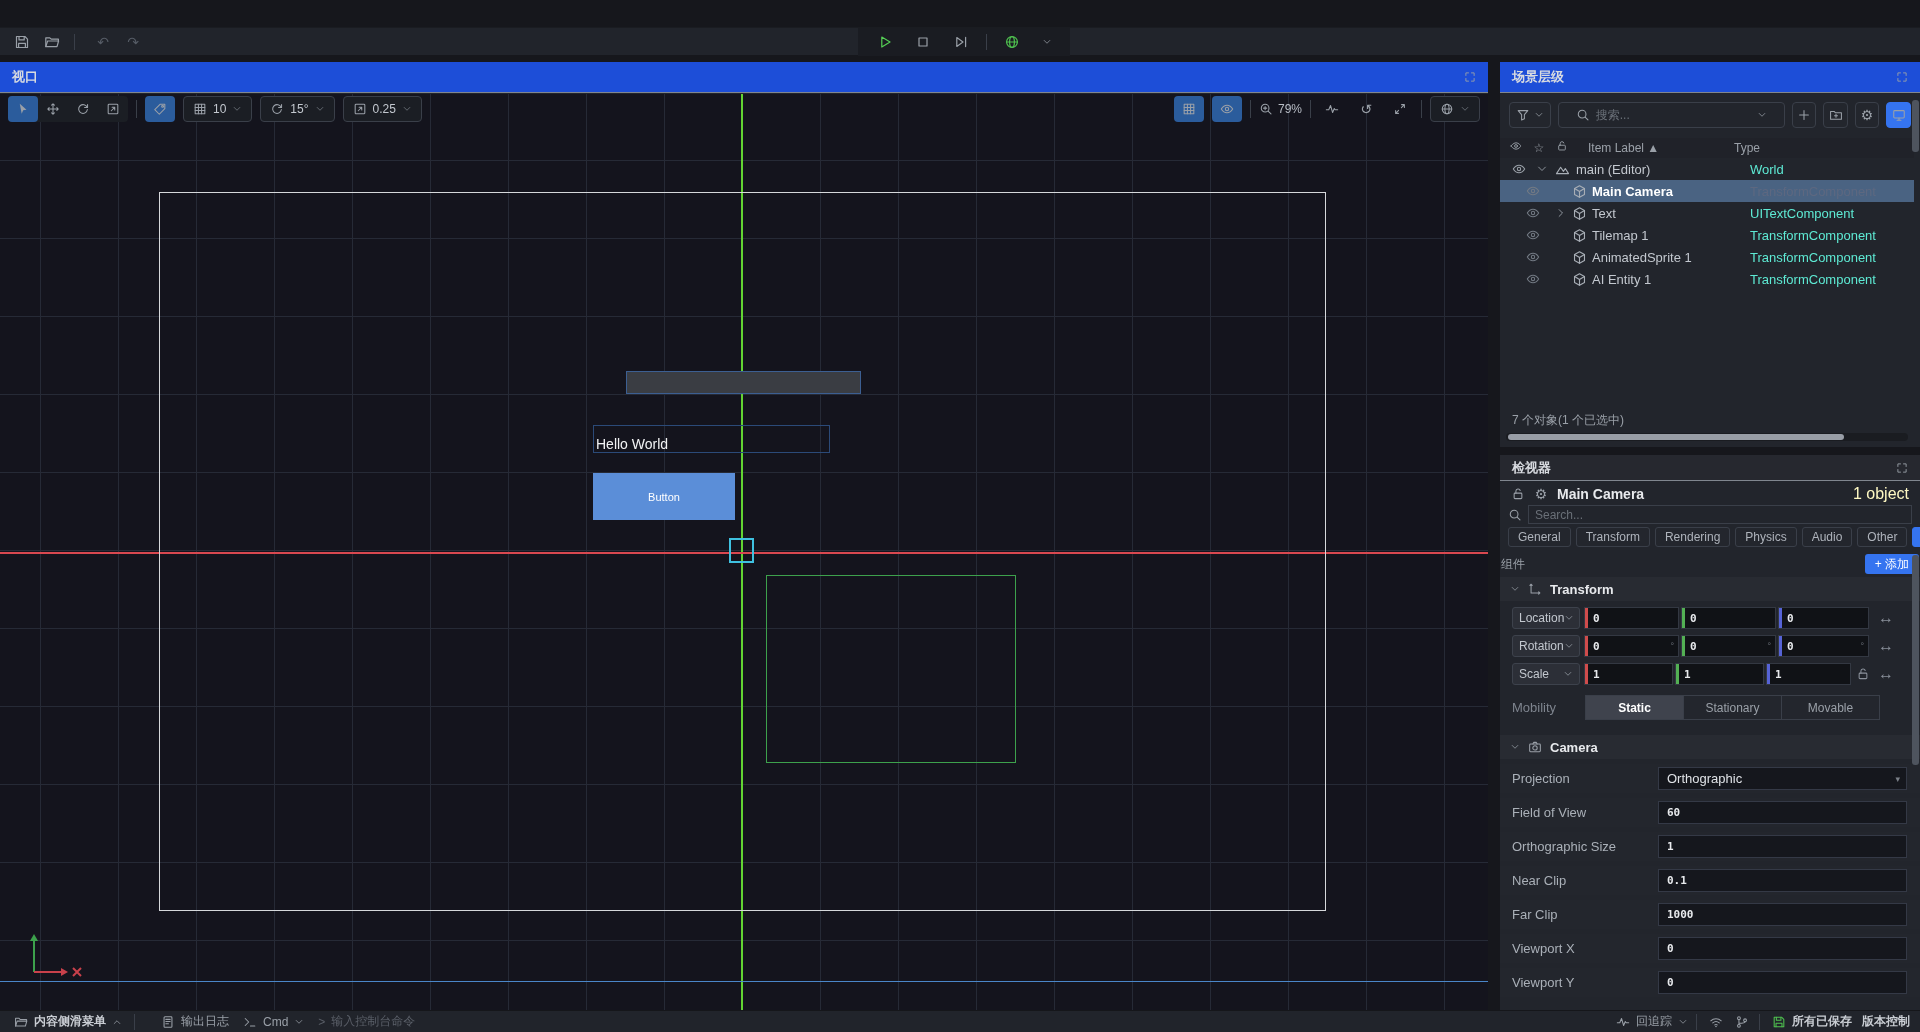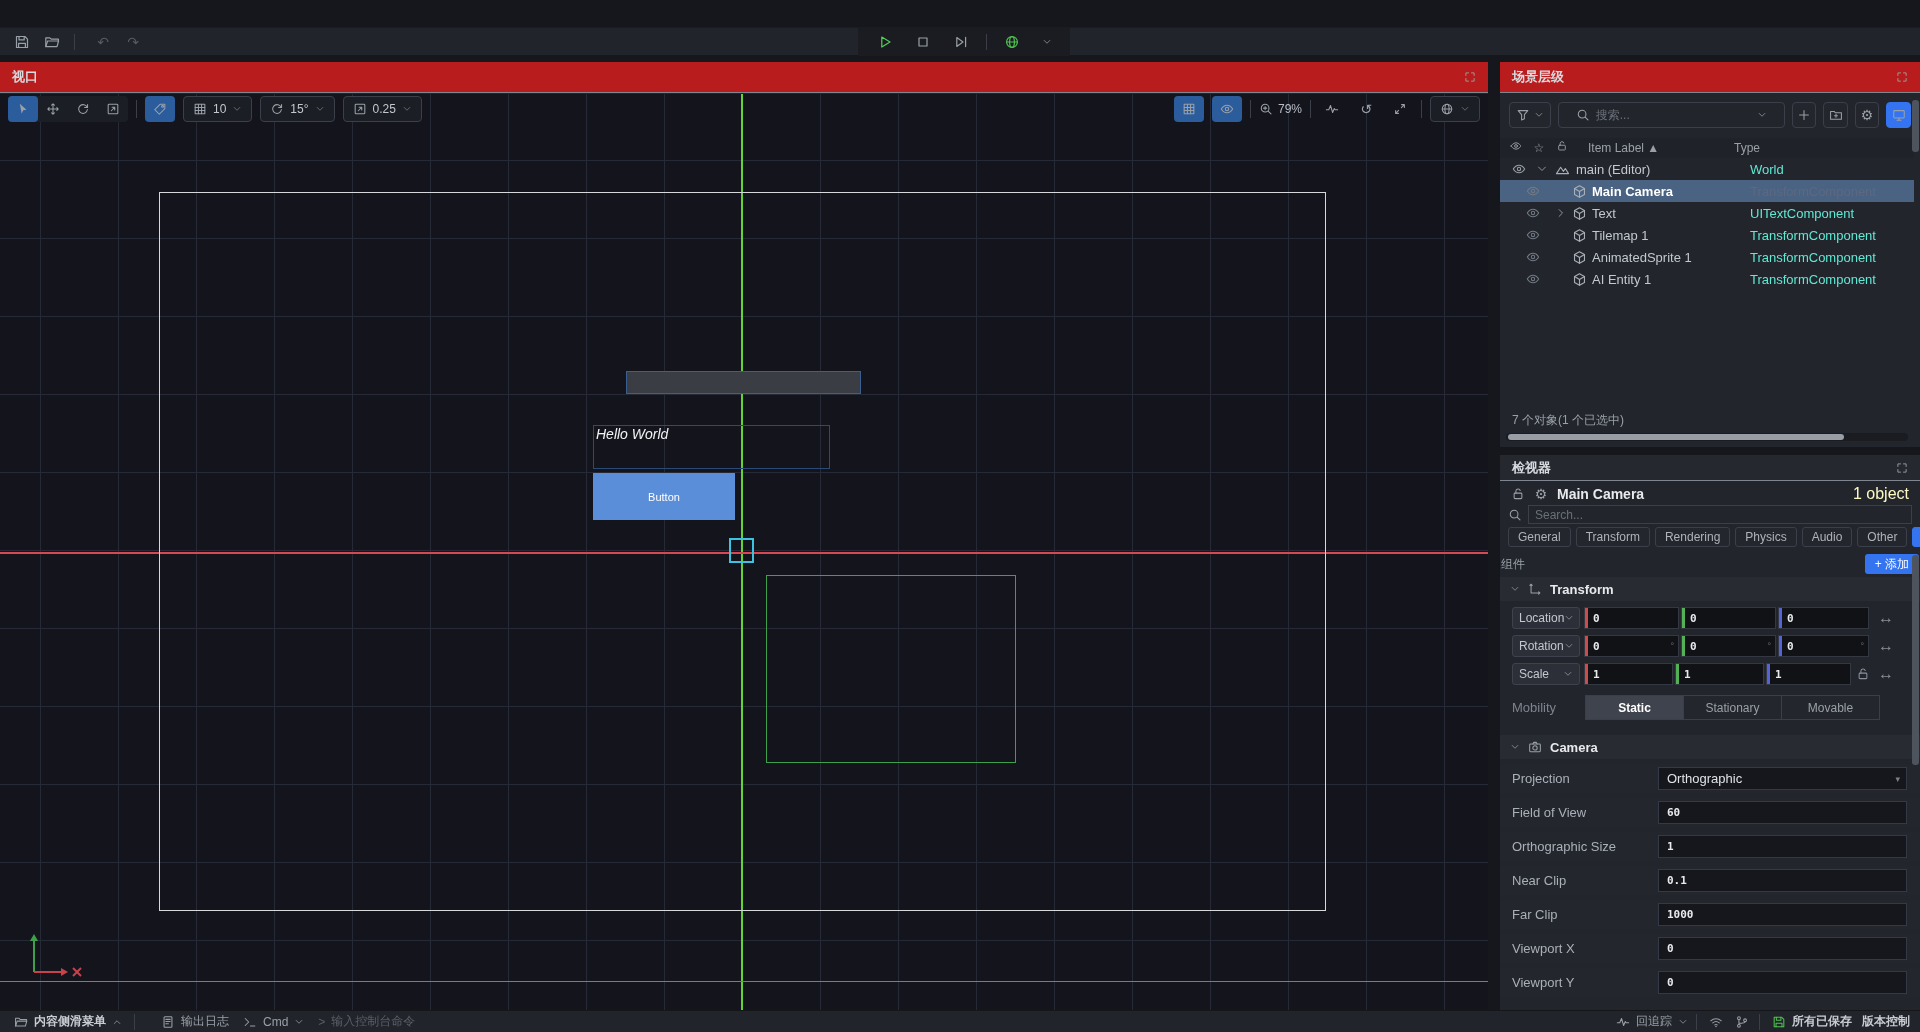--- a/index.html
+++ b/index.html
@@ -33,37 +33,37 @@
   .toolbar .ico { margin-left:14px; }
   .toolbar .dim { color:#565c66; }
   .tb-center { position:absolute; left:858px; top:0; width:212px; height:28px; background:#1a1c22;
     display:flex; align-items:center; justify-content:center; gap:0; }
   .tb-center .ico { margin:0 11px; }
   .play-ico { color:#55d055; }
   .globe-green { color:#4fc14f; }
 
   
   .viewport { position:absolute; left:0; top:62px; width:1488px; height:948px; background:#22252c; }
-  .panel-title { height:31px; background:#b91c1c; border-bottom:1px solid #80868f;
+  .panel-title { height:31px; background:#1d4ed8; border-bottom:1px solid #80868f;
     display:flex; align-items:center; padding:8px 12px; }
   .panel-title .t { font-size:13px; font-weight:bold; color:#d8dbe0; }
   .panel-title .ico { margin-left:auto; }
 
   .canvas { position:absolute; left:0; top:32px; width:1488px; height:916px; background:#14141d; overflow:hidden;
     background-image:linear-gradient(to right,#262a36 1px,transparent 1px),
                      linear-gradient(to bottom,#262a36 1px,transparent 1px);
     background-size:78px 78px; background-position:40px 66px; }
 
   .vline-green { position:absolute; left:741px; top:0; width:2px; height:916px; background:#63d433; }
   .hline-red   { position:absolute; left:0; top:458px; width:1488px; height:2px; background:#d84850; }
   .hline-blue  { position:absolute; left:0; top:887px; width:1488px; height:1px; background:#4a86c8; }
   .frame-white { position:absolute; left:159px; top:98px; width:1167px; height:719px; border:1px solid #d6d8db; }
   .obj-slider  { position:absolute; left:626px; top:277px; width:235px; height:23px; background:#3a3d43; border:1px solid #3c5f92; }
-  .obj-textbox { position:absolute; left:593px; top:331px; width:237px; height:44px; border:1px solid #2b4a78;
-    display:flex; align-items:flex-start;font-style:italic; }
+  .obj-textbox { position:absolute; left:593px; top:331px; width:237px; height:28px; border:1px solid #2b4a78;
+    display:flex; align-items:flex-end; }
   .obj-textbox span { color:#f2f3f5; font-size:14px; padding-left:2px; }
   .obj-button  { position:absolute; left:593px; top:379px; width:142px; height:47px; background:#5b8ed8;
     display:flex; align-items:center; justify-content:center; }
   .obj-button span { color:#fff; font-size:11px; }
   .sel-box     { position:absolute; left:729px; top:444px; width:25px; height:25px; border:2px solid #3fc1e0; }
   .rect-green  { position:absolute; left:766px; top:481px; width:250px; height:188px; border:1px solid #3da14c; }
   .gizmo { position:absolute; left:20px; top:834px; width:64px; height:64px; }
 
   
   .vp-toolbar { position:absolute; left:8px; right:8px; top:2px; height:26px; display:flex; align-items:center; gap:8px; }

